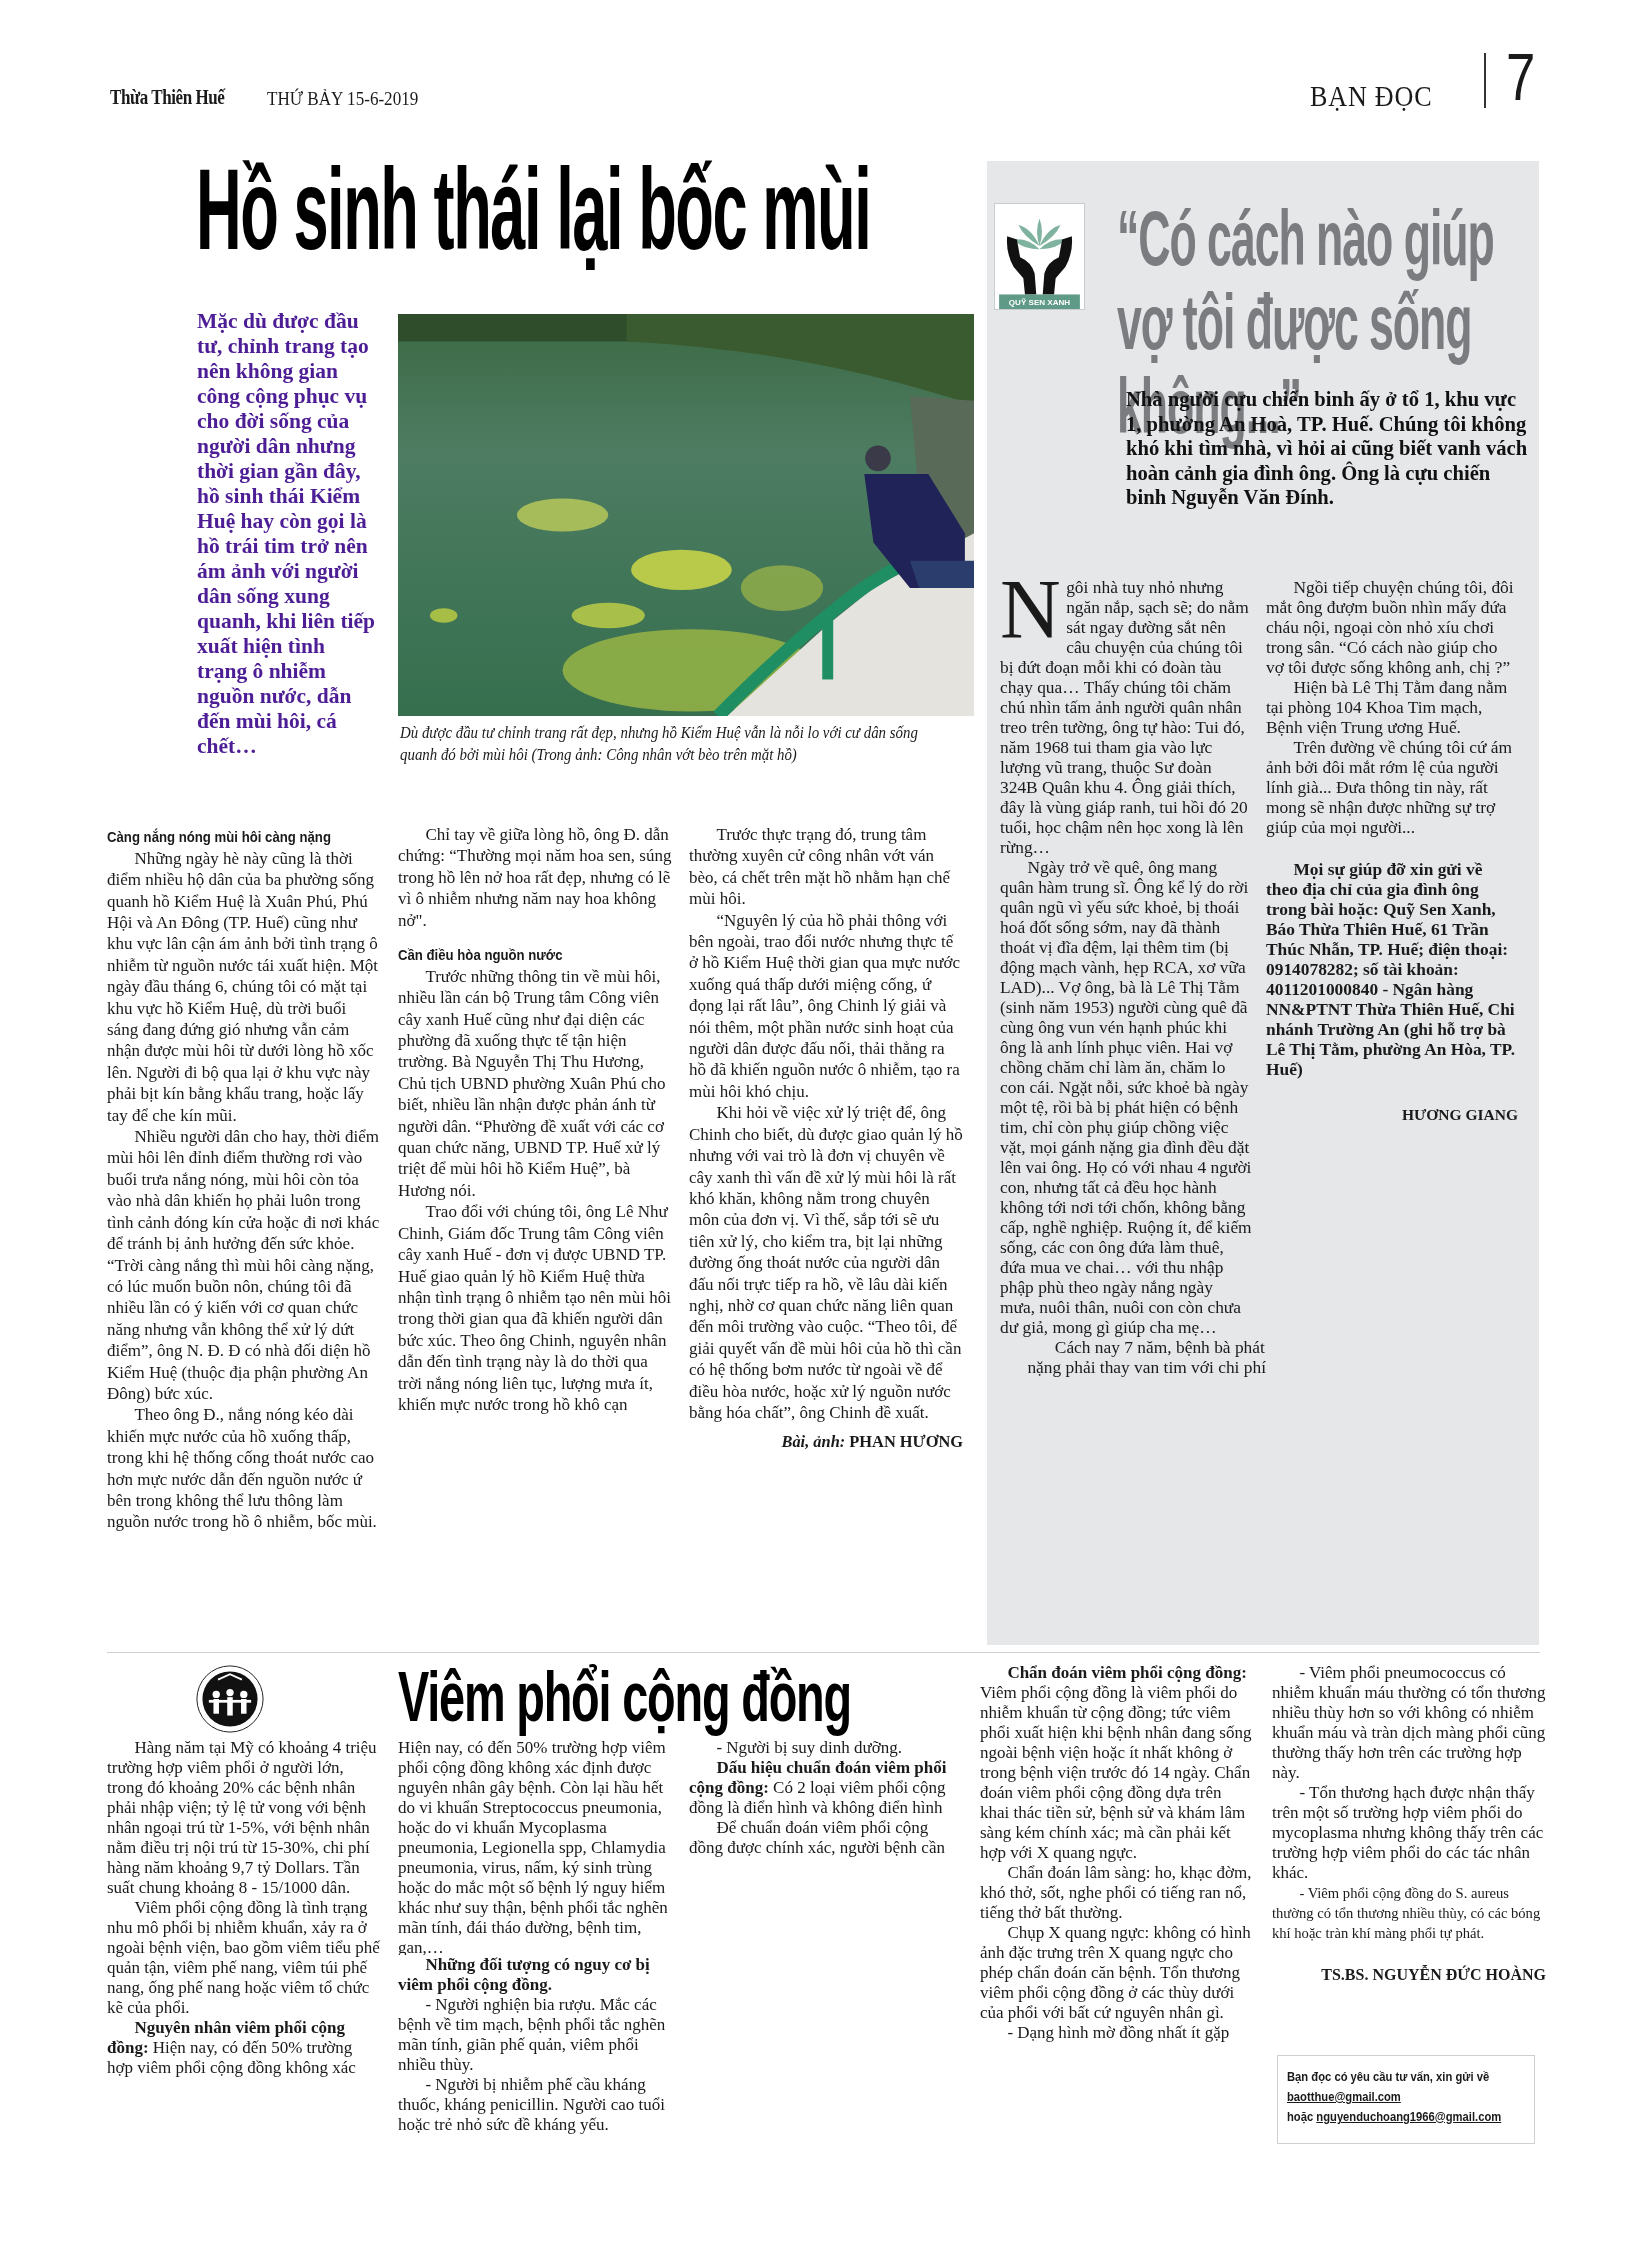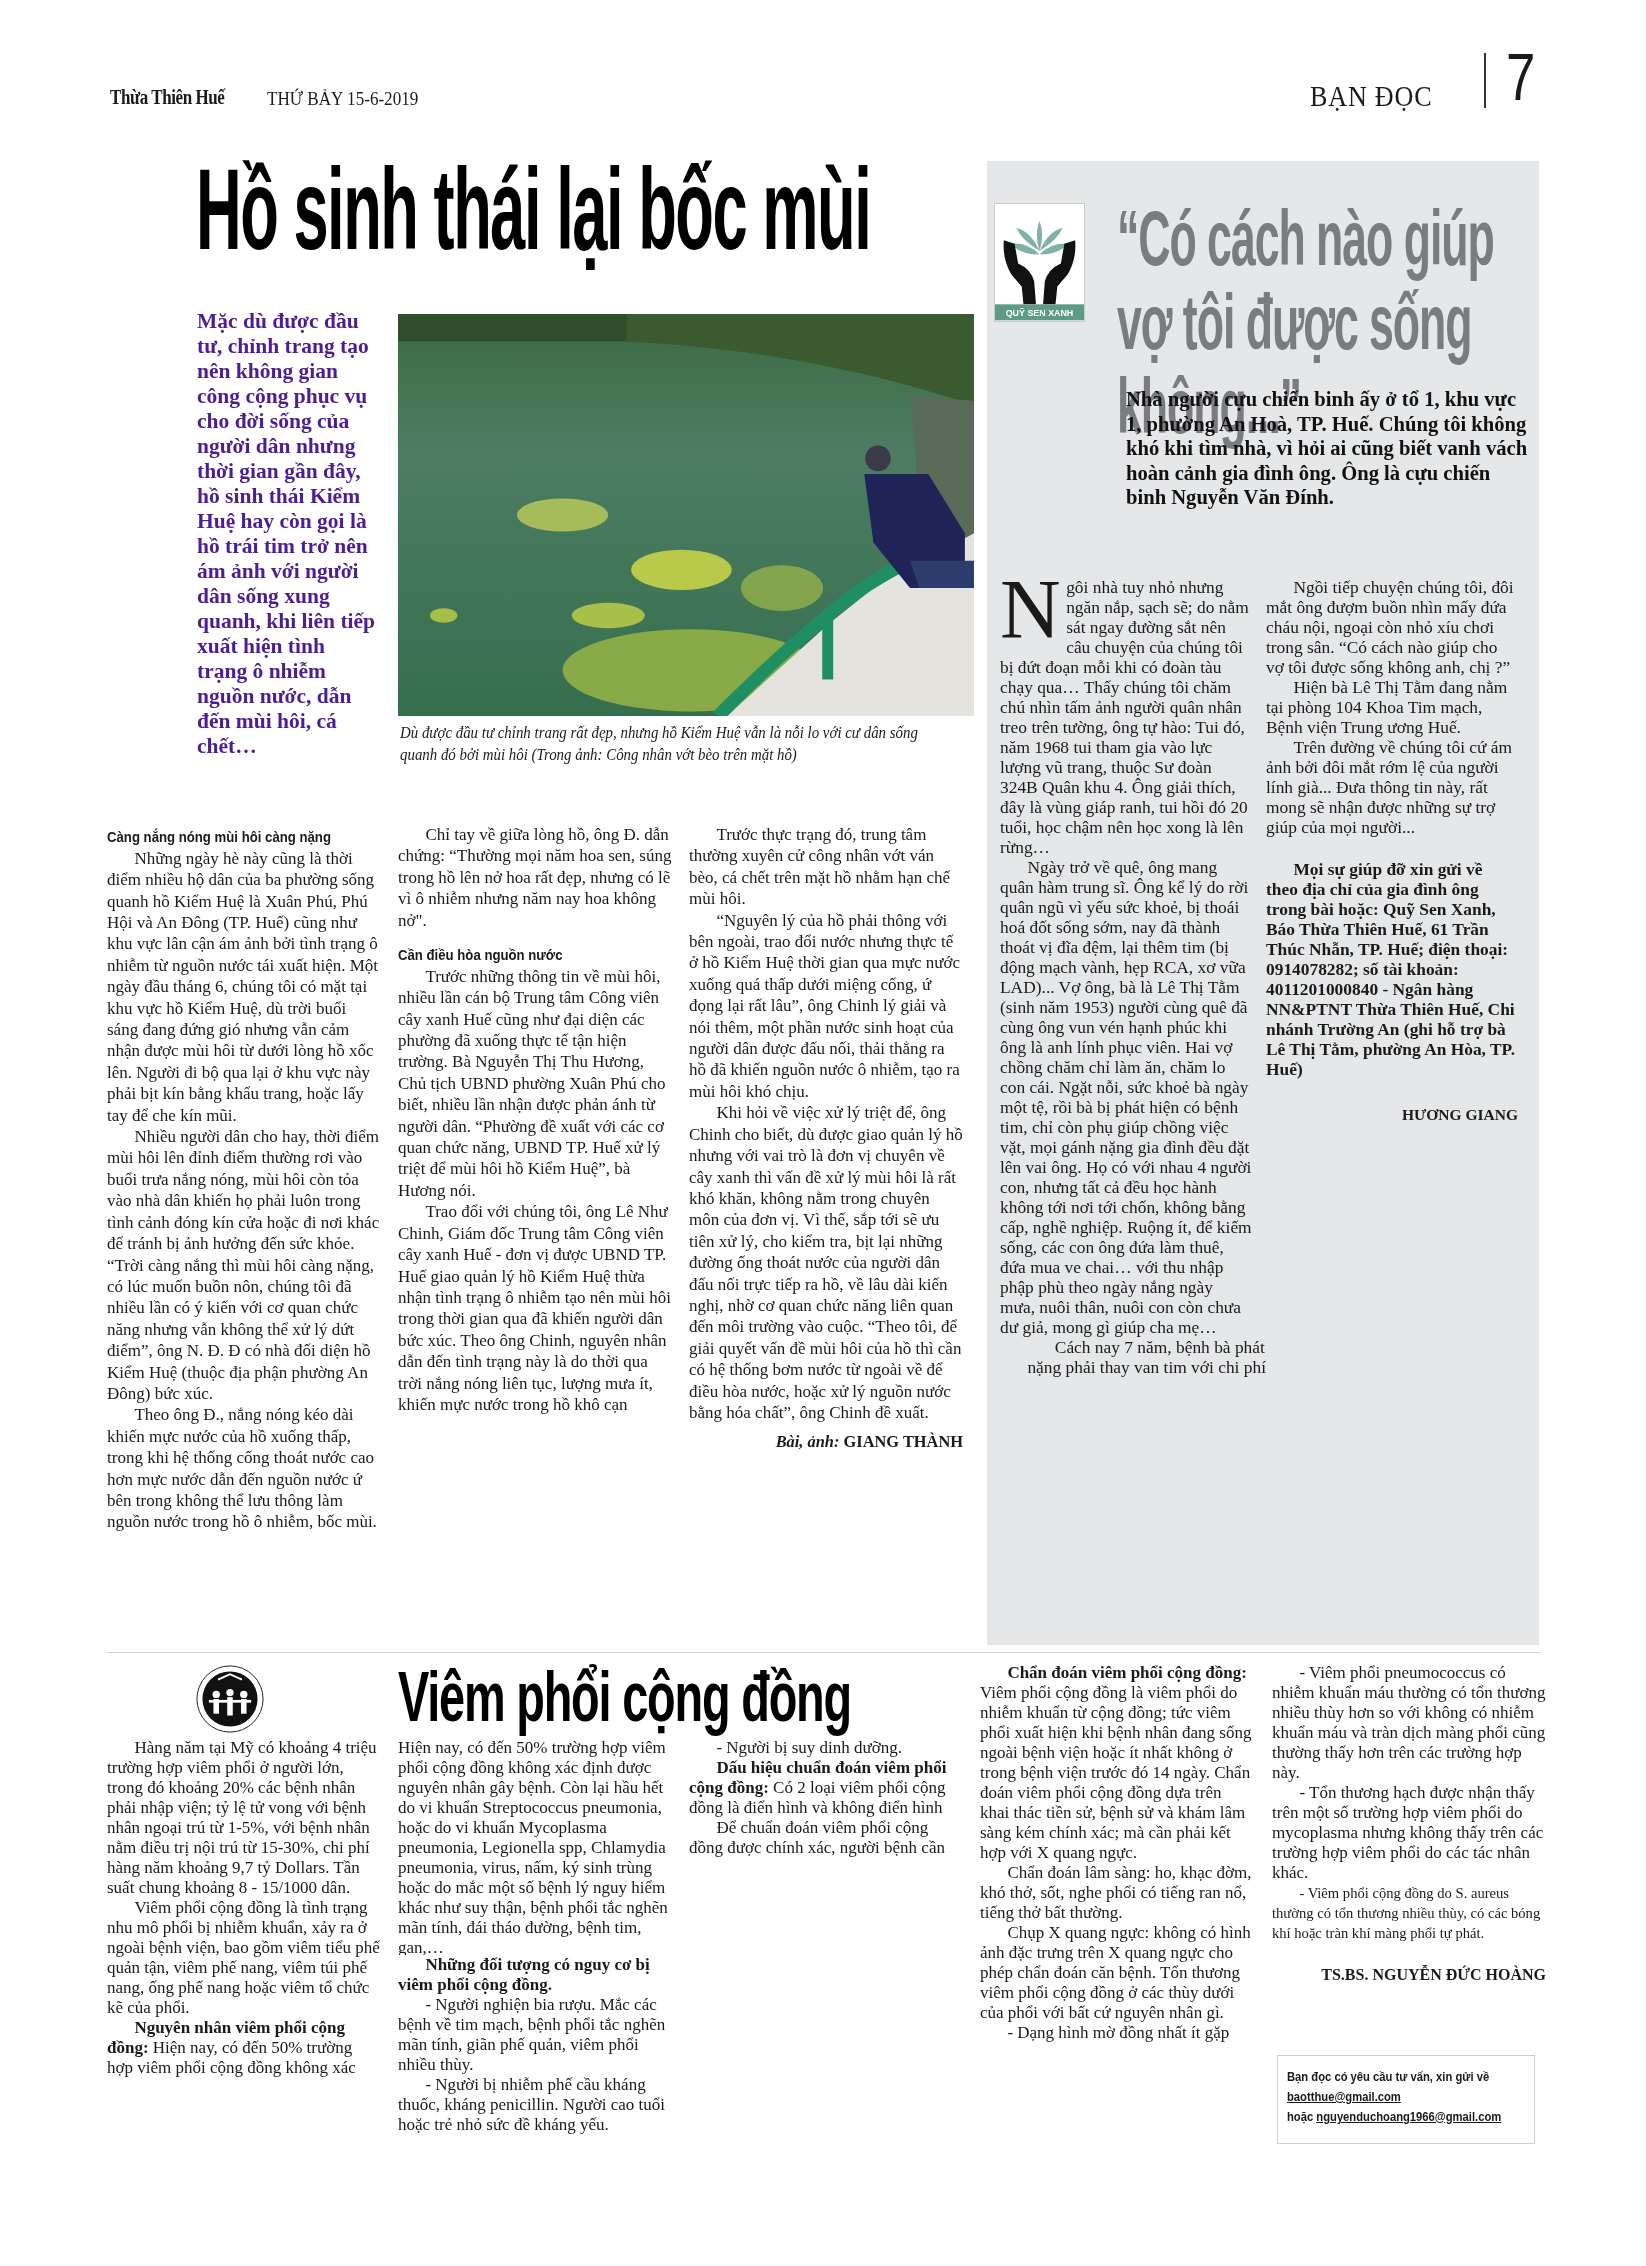--- a/index.html
+++ b/index.html
@@ -33,21 +33,21 @@
   .subhead { font-family: "Liberation Sans", "DejaVu Sans", sans-serif; font-weight: bold; font-size: 15.5px; line-height: 22px; transform: scaleX(0.85); transform-origin: left; white-space: nowrap; margin: 1.8px 0 0 0; text-indent: 0 !important; }
   .subhead-gap { margin-top: 12.8px; }
   #col-a1 { left: 107px; top: 824px; width: 274px; }
   #col-a2 { left: 398px; top: 824px; width: 274px; }
   #col-a3 { left: 689px; top: 824px; width: 274px; }
   .byline { text-align: right; margin-top: 7.3px; font-size: 16.4px; }
   .byline i { font-weight: bold; }
 
   
   #sidebar-box { left: 987px; top: 161px; width: 552px; height: 1484px; background: #e6e7e9; }
-  #fund-logo { left: 994px; top: 203px; width: 91px; height: 119px; background: #fff; border: 1.8px solid #c9cccf; }
+  #fund-logo { left: 994px; top: 203px; width: 91px; height: 107px; background: #fff; border: 1.8px solid #c9cccf; }
   #fund-logo svg { width: 100%; height: 100%; display: block; }
   #headline-2 { left: 1117px; top: 196px; width: 420px; font-family: "Liberation Sans", "DejaVu Sans", sans-serif; font-weight: bold; font-size: 77px; line-height: 84px; letter-spacing: -1.8px; color: #7a7c80; transform: scaleX(0.58); transform-origin: left top; width: 731px; }
   #lead-2 { left: 1126px; top: 387px; width: 402px; font-weight: bold; font-size: 20.6px; line-height: 24.5px; color: #111; }
   #col-b1 { left: 1000px; top: 577px; width: 252px; font-size: 17.4px; line-height: 20px; }
   #col-b2 { left: 1266px; top: 577px; width: 252px; font-size: 17.4px; line-height: 20px; }
   .dropcap { float: left; font-size: 84px; line-height: 62px; margin: 1.8px 5.5px 0 0; font-family: "Liberation Serif", serif; }
   .help { font-weight: bold; margin-top: 22px; }
   .author-right { text-align: right; font-weight: bold; margin-top: 25.6px; font-size: 15.5px; }
 
   
@@ -123,21 +123,21 @@
   <div class="subhead subhead-gap">Cần điều hòa nguồn nước</div>
   <p>Trước những thông tin về mùi hôi, nhiều lần cán bộ Trung tâm Công viên cây xanh Huế cũng như đại diện các phường đã xuống thực tế tận hiện trường. Bà Nguyễn Thị Thu Hương, Chủ tịch UBND phường Xuân Phú cho biết, nhiều lần nhận được phản ánh từ người dân. “Phường đề xuất với các cơ quan chức năng, UBND TP. Huế xử lý triệt để mùi hôi hồ Kiểm Huệ”, bà Hương nói.</p>
   <p style="height:215px;overflow:hidden;">Trao đổi với chúng tôi, ông Lê Như Chinh, Giám đốc Trung tâm Công viên cây xanh Huế - đơn vị được UBND TP. Huế giao quản lý hồ Kiểm Huệ thừa nhận tình trạng ô nhiễm tạo nên mùi hôi trong thời gian qua đã khiến người dân bức xúc. Theo ông Chinh, nguyên nhân dẫn đến tình trạng này là do thời qua trời nắng nóng liên tục, lượng mưa ít, khiến mực nước trong hồ khô cạn không thể thoát ra ngoài, ngược lại nước bên ngoài cũng không thể vào trong hồ.</p>
 </div>
 <div class="col" id="col-a3">
   <p>Trước thực trạng đó, trung tâm thường xuyên cử công nhân vớt ván bèo, cá chết trên mặt hồ nhằm hạn chế mùi hôi.</p>
   <p>“Nguyên lý của hồ phải thông với bên ngoài, trao đổi nước nhưng thực tế ở hồ Kiểm Huệ thời gian qua mực nước xuống quá thấp dưới miệng cống, ứ đọng lại rất lâu”, ông Chinh lý giải và nói thêm, một phần nước sinh hoạt của người dân được đấu nối, thải thẳng ra hồ đã khiến nguồn nước ô nhiễm, tạo ra mùi hôi khó chịu.</p>
   <p>Khi hỏi về việc xử lý triệt để, ông Chinh cho biết, dù được giao quản lý hồ nhưng với vai trò là đơn vị chuyên về cây xanh thì vấn đề xử lý mùi hôi là rất khó khăn, không nằm trong chuyên môn của đơn vị. Vì thế, sắp tới sẽ ưu tiên xử lý, cho kiểm tra, bịt lại những đường ống thoát nước của người dân đấu nối trực tiếp ra hồ, về lâu dài kiến nghị, nhờ cơ quan chức năng liên quan đến môi trường vào cuộc. “Theo tôi, để giải quyết vấn đề mùi hôi của hồ thì cần có hệ thống bơm nước từ ngoài về để điều hòa nước, hoặc xử lý nguồn nước bằng hóa chất”, ông Chinh đề xuất.</p>
   <div class="byline">
     <i>Bài, ảnh:</i>
-    <b>GIANG THÀNH</b>
+    <b>PHAN HƯƠNG</b>
   </div>
 </div>
 
 <div class="abs" id="sidebar-box"></div>
 <div class="abs" id="fund-logo">
   <svg viewBox="0 0 100 130">
     <g fill="#7fb3a0">
       <path d="M50 18 Q44 34 50 52 Q56 34 50 18Z"></path>
       <path d="M50 52 Q30 40 24 26 Q40 30 50 52Z"></path>
       <path d="M50 52 Q70 40 76 26 Q60 30 50 52Z"></path>

